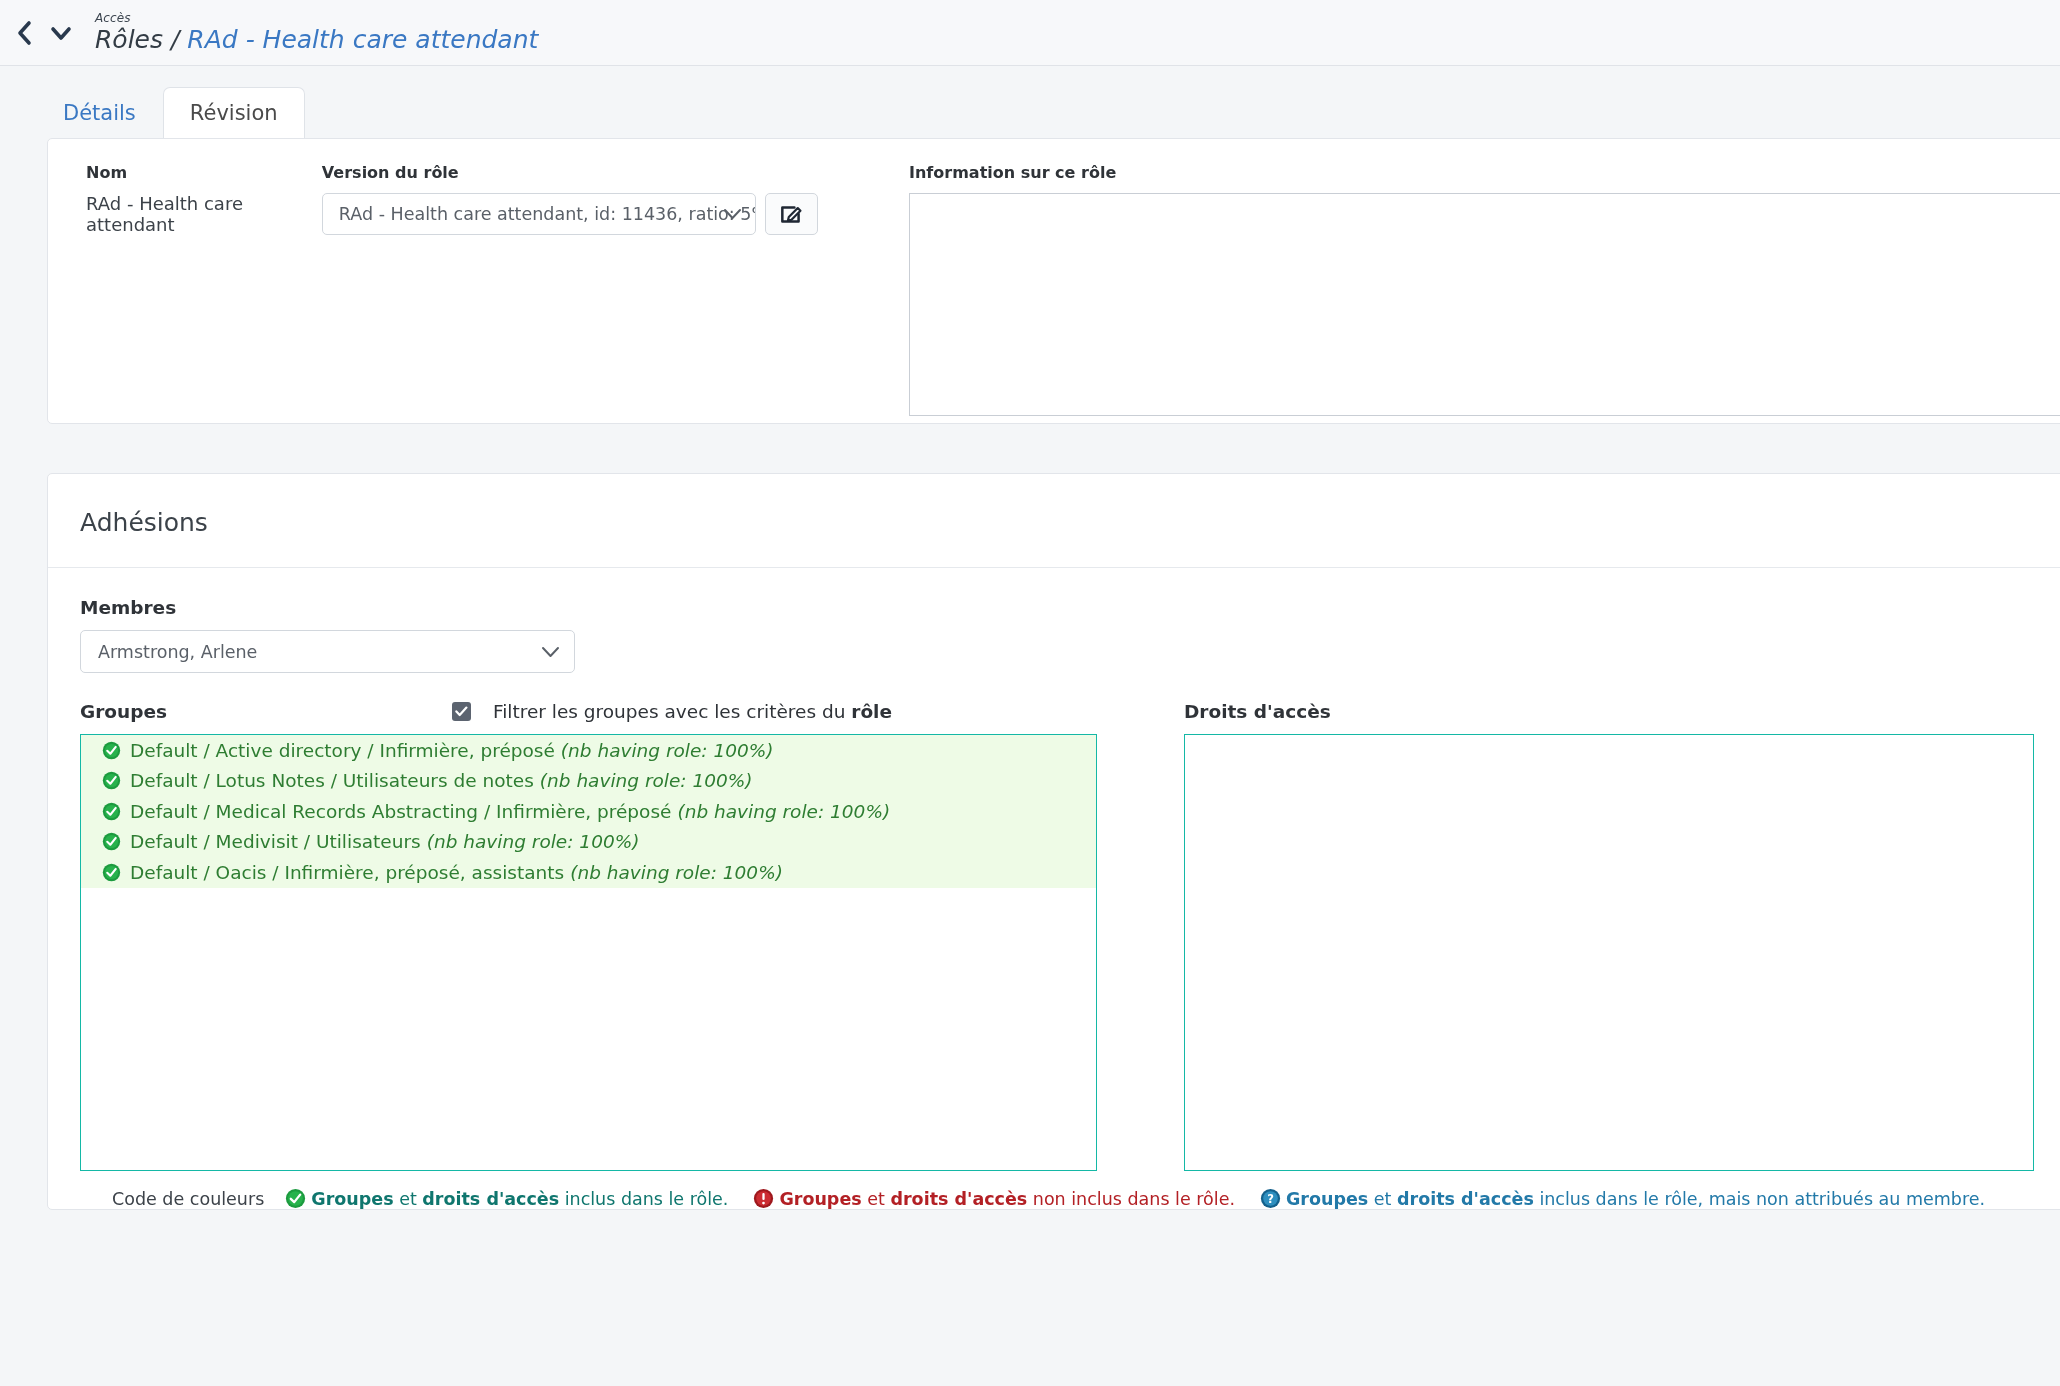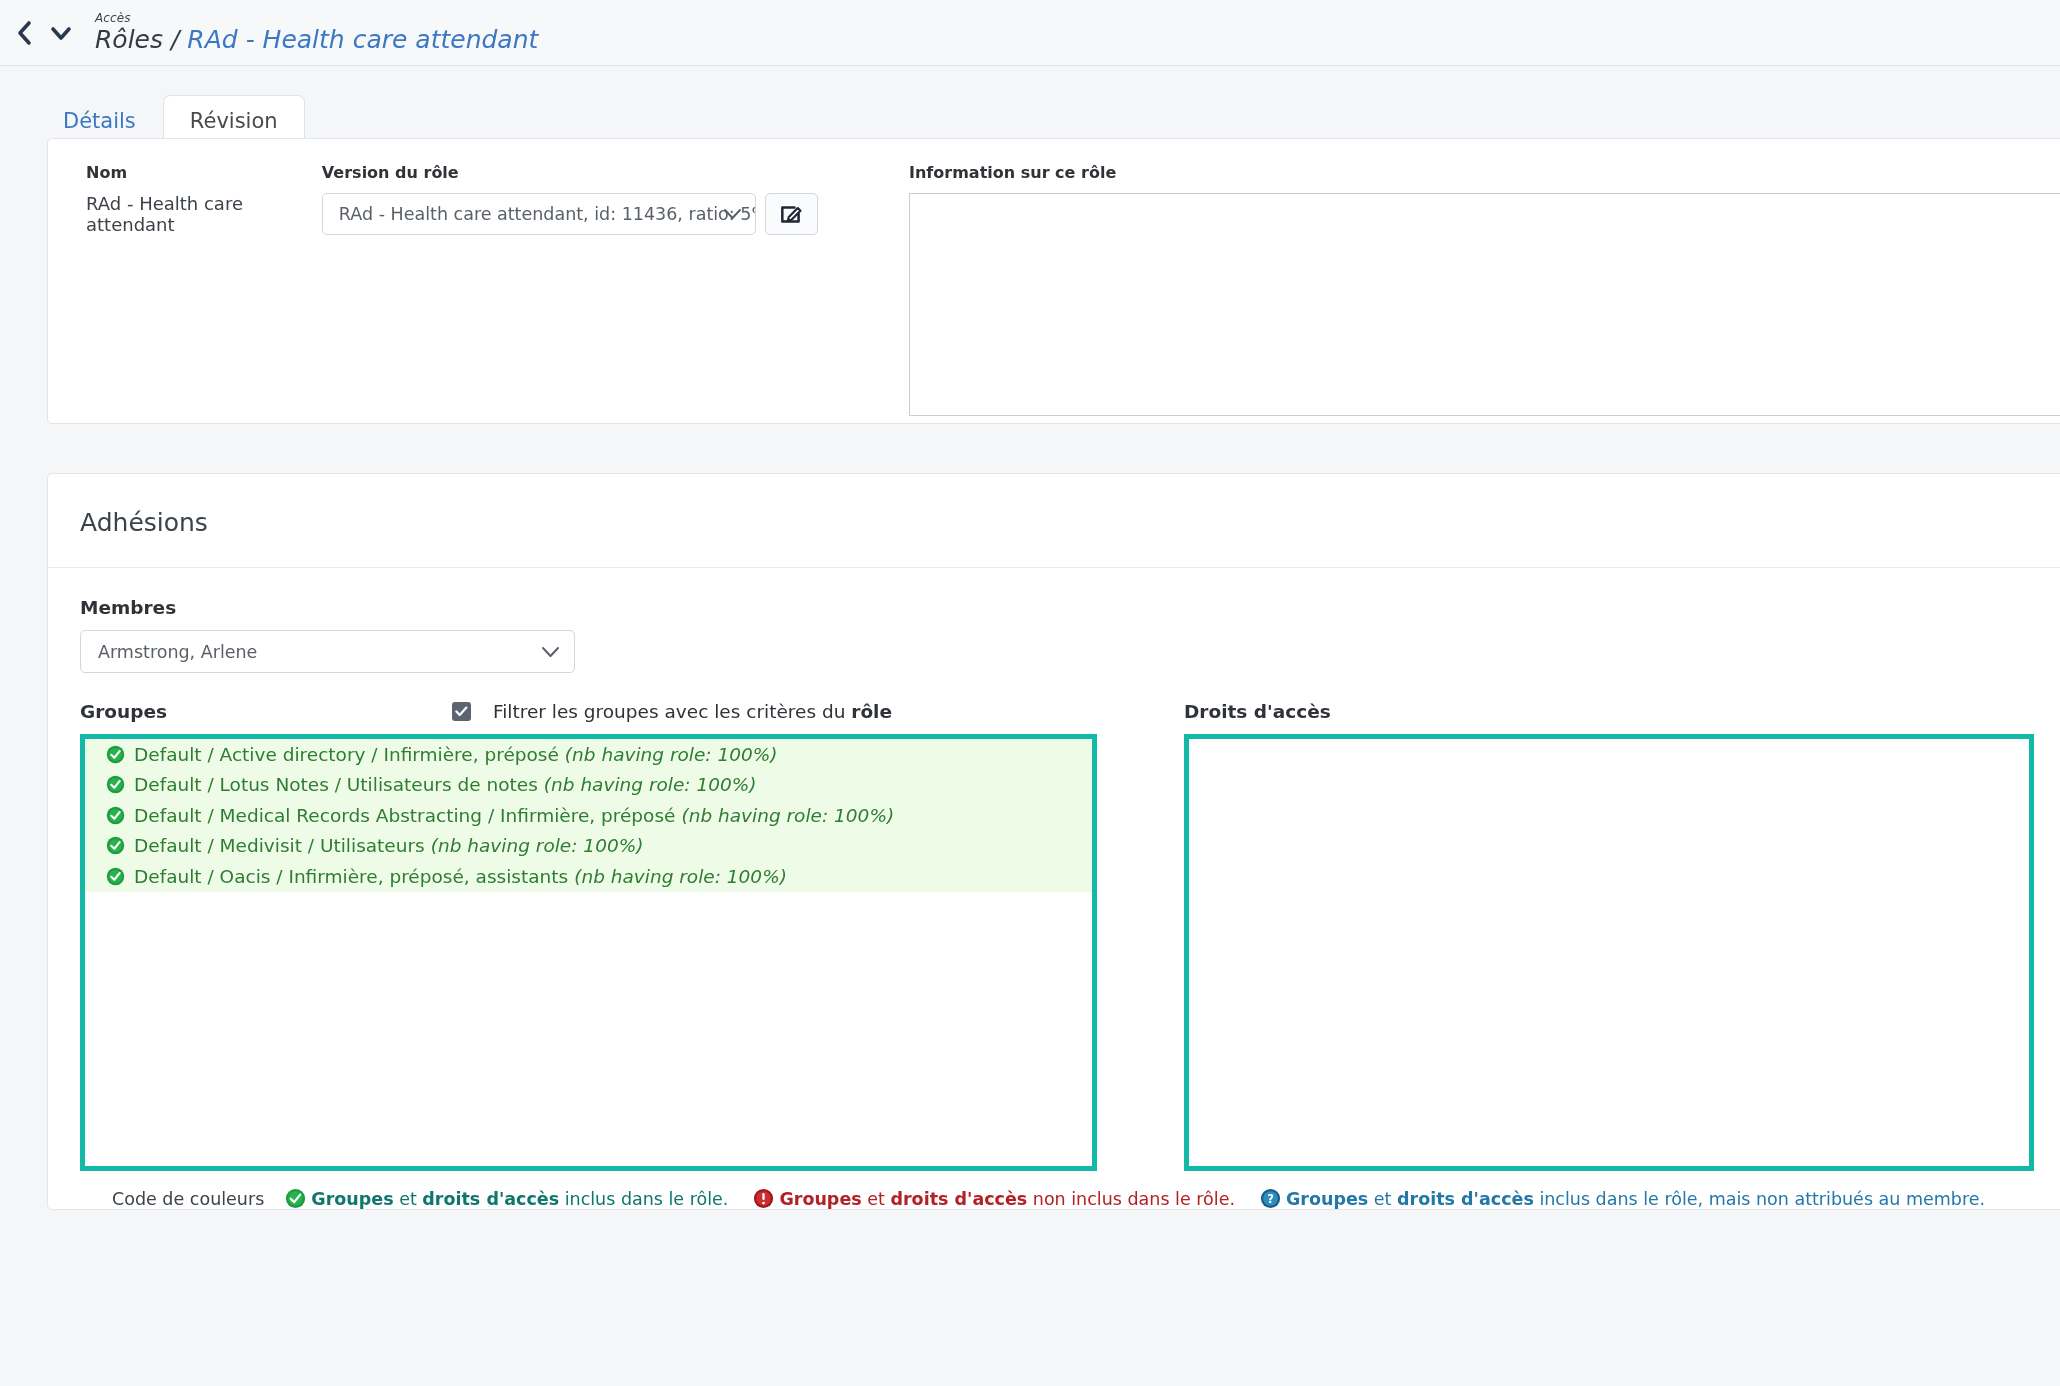--- a/index.html
+++ b/index.html
@@ -52,21 +52,21 @@
   }
   .tab {
     font-size: 21px;
     padding: 13px 26px 16px 26px;
     border: 1px solid transparent;
     border-bottom: none;
     border-radius: 7px 7px 0 0;
     color: #3a78c3;
     cursor: pointer;
     position: relative;
-    top: 11px;
+    top: 3px;
     white-space: nowrap;
   }
   .tab.active {
     background: #ffffff;
     color: #4a4a4a;
     border-color: #dfe3e8;
   }
 
   
   .panel {
@@ -167,21 +167,21 @@
     background: #5c6470;
     border-radius: 3px;
     display: flex; align-items: center; justify-content: center;
     cursor: pointer;
     flex: none;
   }
   .filter-label { font-size: 18.5px; color: #2f3338; white-space: nowrap; }
   .filter-label b { font-weight: 700; }
 
   .listbox {
-    border: 5px solid #14b8a6;
+    border: 1px solid #14b8a6;
     background: #fff;
     height: 437px;
     overflow: hidden;
   }
   .listbox.left { width: 1017px; }
   .listbox.right { width: 850px; }
 
   .grp-row {
     display: flex; align-items: center;
     background: #eefbe6;

